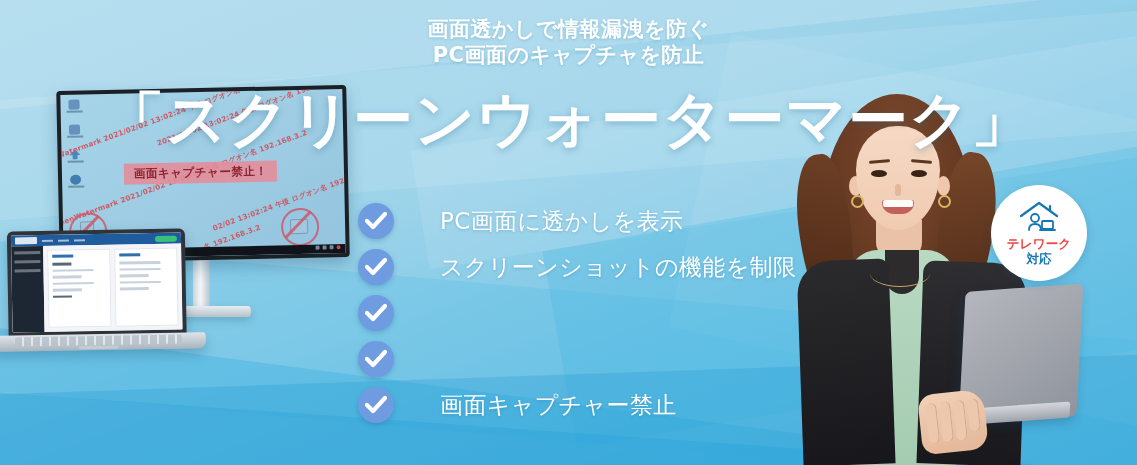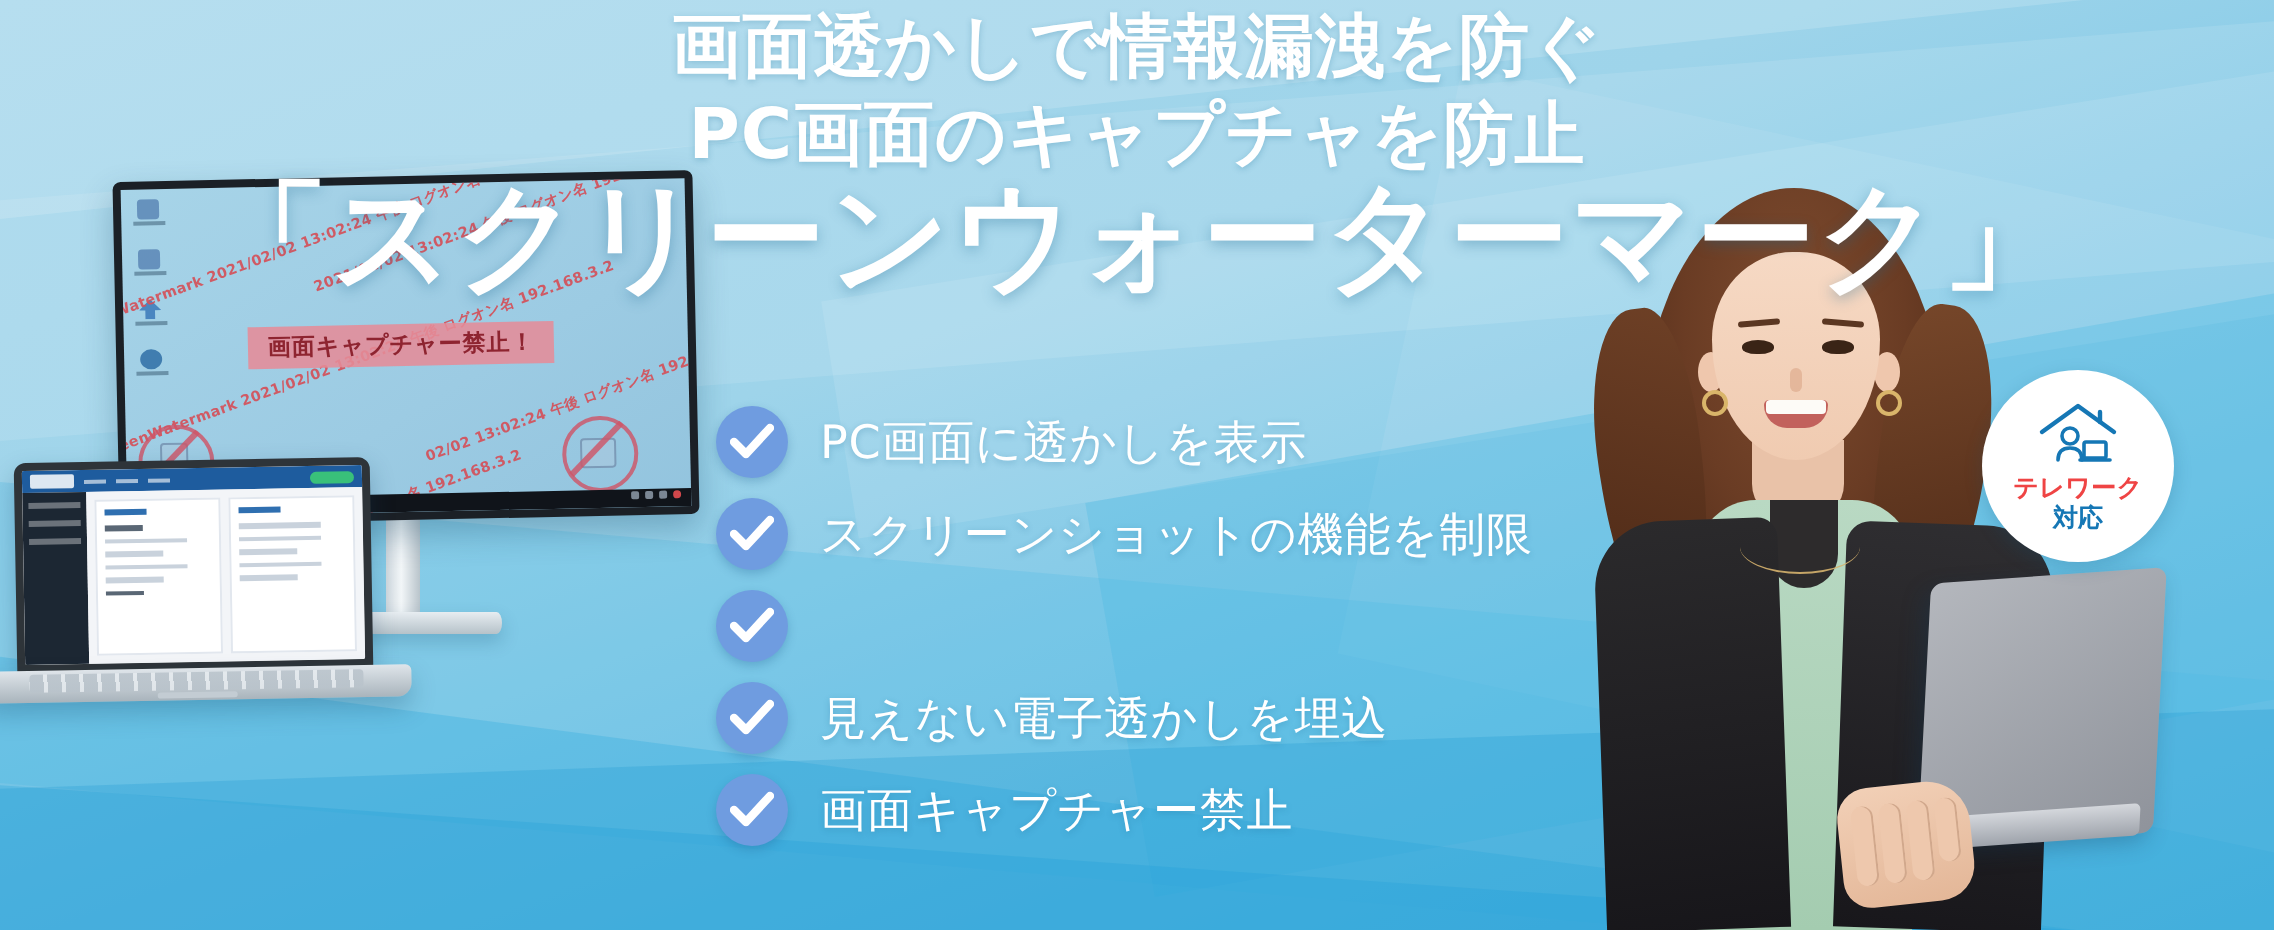--- a/index.html
+++ b/index.html
@@ -22,22 +22,22 @@
   .b3{left:-300px;top:215px;width:1900px;height:150px;background:rgba(86,190,228,.30);transform:rotate(5deg);}
   .b4{left:-300px;top:290px;width:1900px;height:260px;background:rgba(54,173,223,.34);transform:rotate(7.5deg);}
   .b5{left:-300px;top:372px;width:1900px;height:300px;background:rgba(36,163,218,.30);transform:rotate(4deg);}
   .b6{left:420px;top:150px;width:1200px;height:120px;background:rgba(255,255,255,.10);transform:rotate(-9deg);}
   .b7{left:560px;top:250px;width:1100px;height:200px;background:rgba(70,183,227,.28);transform:rotate(-10deg);}
   .b8{left:-160px;top:400px;width:1500px;height:180px;background:rgba(27,150,207,.26);transform:rotate(-2deg);}
   .b9{left:700px;top:30px;width:900px;height:300px;background:rgba(255,255,255,.07);transform:rotate(12deg);}
 
   
   .headline{
-    position:absolute;left:0;right:0;top:2px;text-align:center;
-    color:#fff;font-weight:bold;font-size:35px;line-height:1.26;
+    position:absolute;left:0;right:0;top:16px;text-align:center;
+    color:#fff;font-weight:bold;font-size:21px;line-height:1.26;
     letter-spacing:.5px;text-shadow:0 1px 3px rgba(30,110,150,.28);
     z-index:30;
   }
   .headline .l2{display:block;}
 
   .maintitle{
     position:absolute;left:0;right:0;top:88px;text-align:center;
     color:#fff;font-weight:bold;font-size:60px;line-height:1.05;
     letter-spacing:1px;white-space:nowrap;
     text-shadow:0 2px 7px rgba(25,100,140,.35);
@@ -120,21 +120,21 @@
          background:linear-gradient(180deg,#dfe5ea,#a9b4bc);border-radius:3px 3px 7px 7px;
          box-shadow:0 6px 12px rgba(20,70,100,.26);}
   .lbase .kb{position:absolute;left:24px;top:2px;right:24px;height:9px;
              background:repeating-linear-gradient(90deg,#b9c3cb 0 7px,#e6ebef 7px 9px);
              border-radius:2px;opacity:.85;}
   .lbase .tp{position:absolute;left:50%;transform:translateX(-50%);bottom:1px;
              width:40px;height:3px;background:#c3ccd3;border-radius:2px;}
 
   
   .features{position:absolute;left:358px;top:198px;z-index:28;}
-  .frow{display:flex;align-items:center;height:46px;}
+  .frow{display:flex;align-items:center;height:46px;gap:30px;}
   .chk{position:relative;width:36px;height:36px;border-radius:50%;
        background:#6f9ce0;flex:0 0 36px;
        box-shadow:0 2px 5px rgba(30,90,140,.28);}
   .chk svg{position:absolute;left:7px;top:8px;}
   .flabel{margin-left:16px;color:#fff;font-size:23px;font-weight:500;
           letter-spacing:.4px;white-space:nowrap;
           text-shadow:0 1px 3px rgba(30,105,150,.30);}
 
   
   .person{position:absolute;left:770px;top:92px;width:300px;height:373px;z-index:20;}
@@ -386,21 +386,20 @@
             <path d="M2 10 L8 16 L20 3" stroke="#fff" stroke-width="4.2" fill="none" stroke-linecap="round" stroke-linejoin="round"></path>
           </svg>
       </span>
     </div>
     <div class="frow">
       <span class="chk">
         <svg width="22" height="20" viewBox="0 0 22 20">
             <path d="M2 10 L8 16 L20 3" stroke="#fff" stroke-width="4.2" fill="none" stroke-linecap="round" stroke-linejoin="round"></path>
           </svg>
       </span>
-      <span class="flabel">見えない電子透かしを埋込</span>
     </div>
     <div class="frow">
       <span class="chk">
         <svg width="22" height="20" viewBox="0 0 22 20">
             <path d="M2 10 L8 16 L20 3" stroke="#fff" stroke-width="4.2" fill="none" stroke-linecap="round" stroke-linejoin="round"></path>
           </svg>
       </span>
       <span class="flabel">画面キャプチャー禁止</span>
     </div>
   </div>

